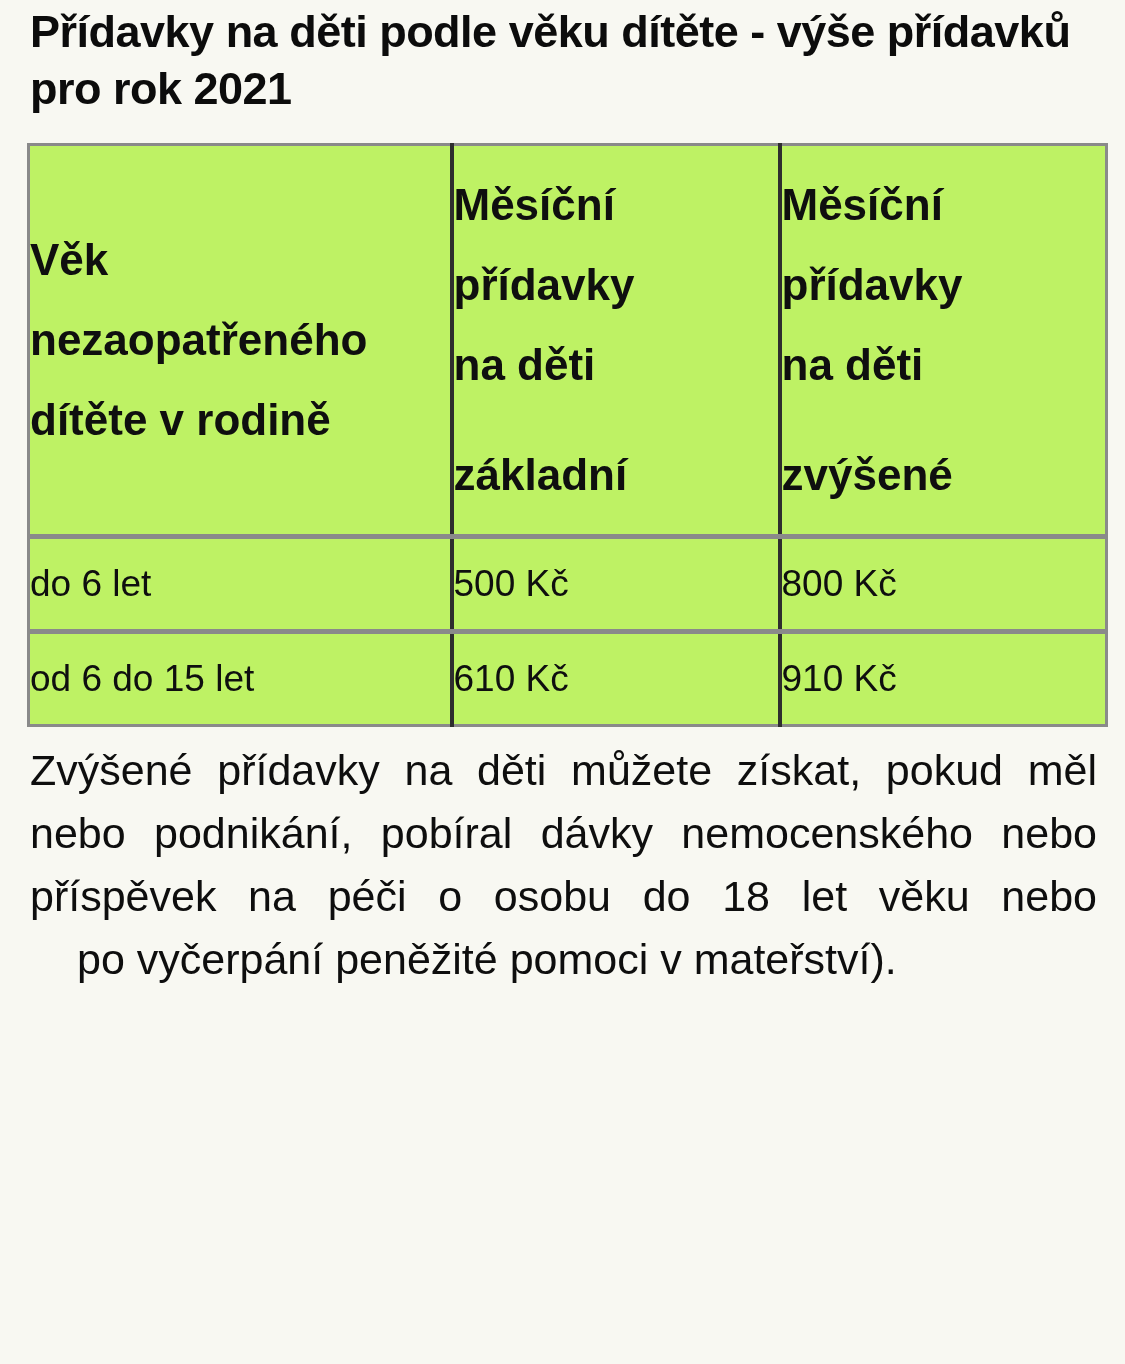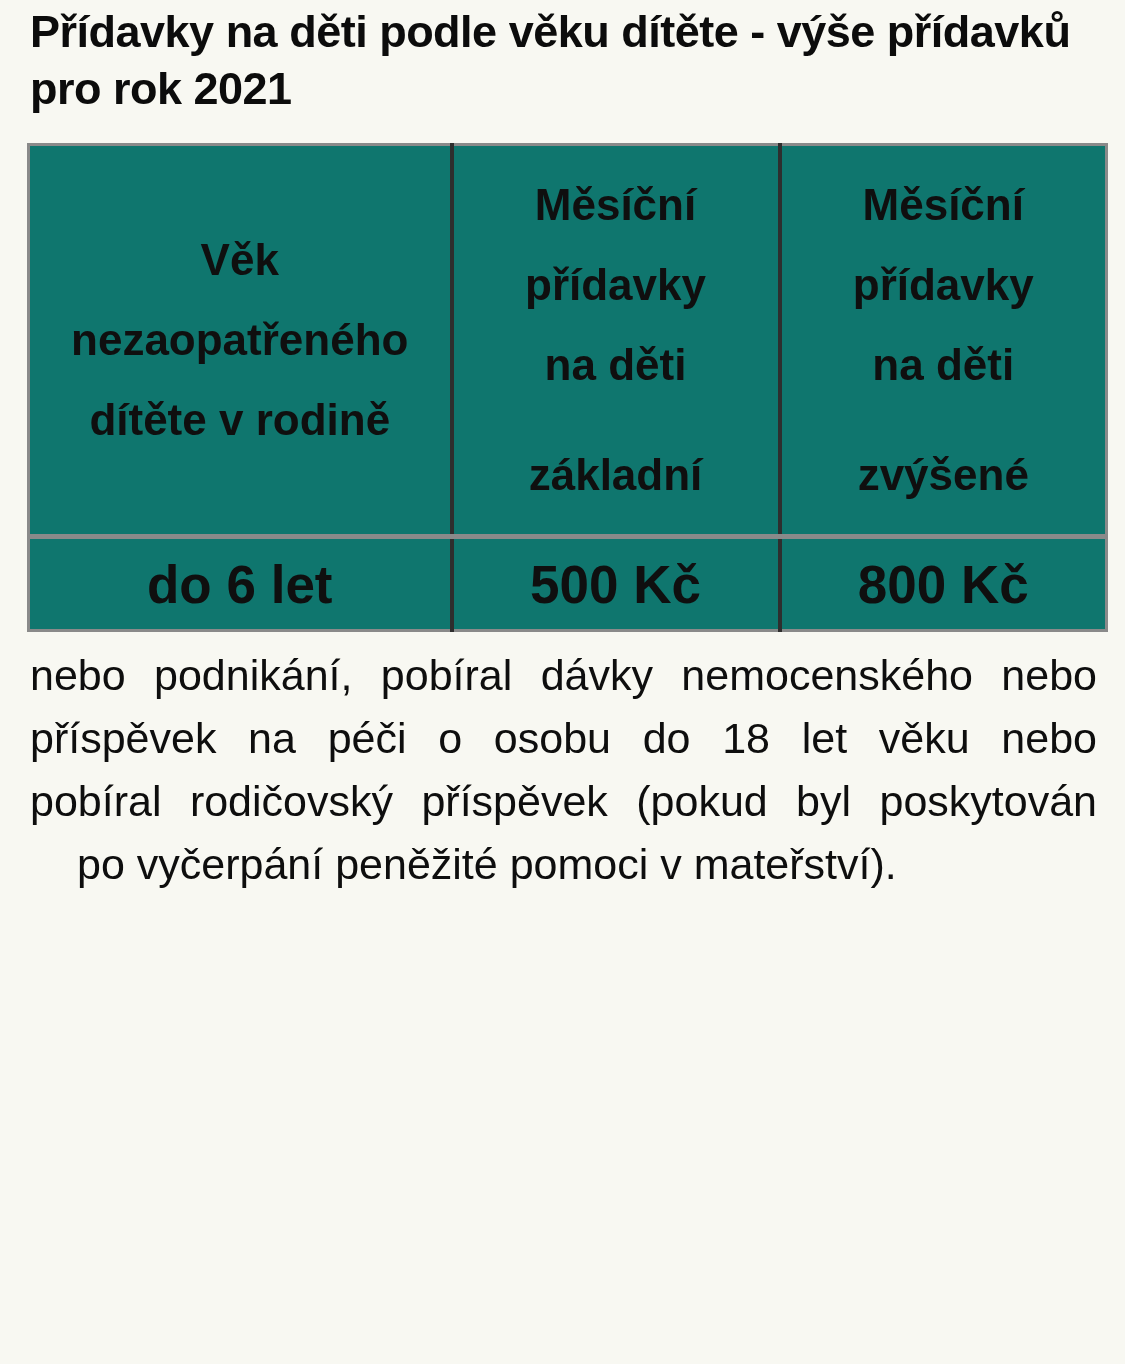--- a/index.html
+++ b/index.html
@@ -38,23 +38,23 @@
     table-layout: fixed;
     border-collapse: collapse;
     border: 3px solid #8a8a8a;
     color: #0f0f0f;
   }
   col.c1 { width: 423px; }
   col.c2 { width: 328px; }
   col.c3 { width: 327px; }
   td {
     padding: 0;
-    text-align: center;
+    text-align: left;
     vertical-align: middle;
-    background: #0f766e;
+    background: #bef264;
   }
   td + td {
     border-left: 4px solid #2e2e2e;
   }
   tr + tr td {
     border-top: 5px solid #8a8a8a;
   }
   .header-row td {
     height: 388px;
     font-weight: 700;
@@ -63,22 +63,22 @@
   .hline {
     display: block;
     line-height: 80px;
     white-space: nowrap;
   }
   .hline.variant {
     margin-top: 30px;
   }
   .data-row td {
     height: 90px;
-    font-size: 53px;
-    font-weight: 700;
+    font-size: 37px;
+    font-weight: 400;
   }
   
   .note {
     margin: 12px 0 0 0;
     width: 1067px;
     font-size: 43px;
     line-height: 63px;
     color: #0e0e0e;
   }
   .note-line {
@@ -126,23 +126,28 @@
           <span class="hline">na děti</span>
           <span class="hline variant">zvýšené</span>
         </td>
       </tr>
 
       <tr class="data-row">
         <td>do 6 let</td>
         <td>500 Kč</td>
         <td>800 Kč</td>
       </tr>
+      <tr class="data-row">
+        <td>od 6 do 15 let</td>
+        <td>610 Kč</td>
+        <td>910 Kč</td>
+      </tr>
     </tbody>
   </table>
 
   <p class="note">
+    <span class="note-line">Zvýšené přídavky na děti můžete získat, pokud měl</span>
     <span class="note-line">nebo podnikání, pobíral dávky nemocenského nebo</span>
     <span class="note-line">příspěvek na péči o osobu do 18 let věku nebo</span>
-    <span class="note-line">pobíral rodičovský příspěvek (pokud byl poskytován</span>
     <span class="note-line last">po vyčerpání peněžité pomoci v mateřství).</span>
   </p>
 
 </div>
 
 </body></html>

